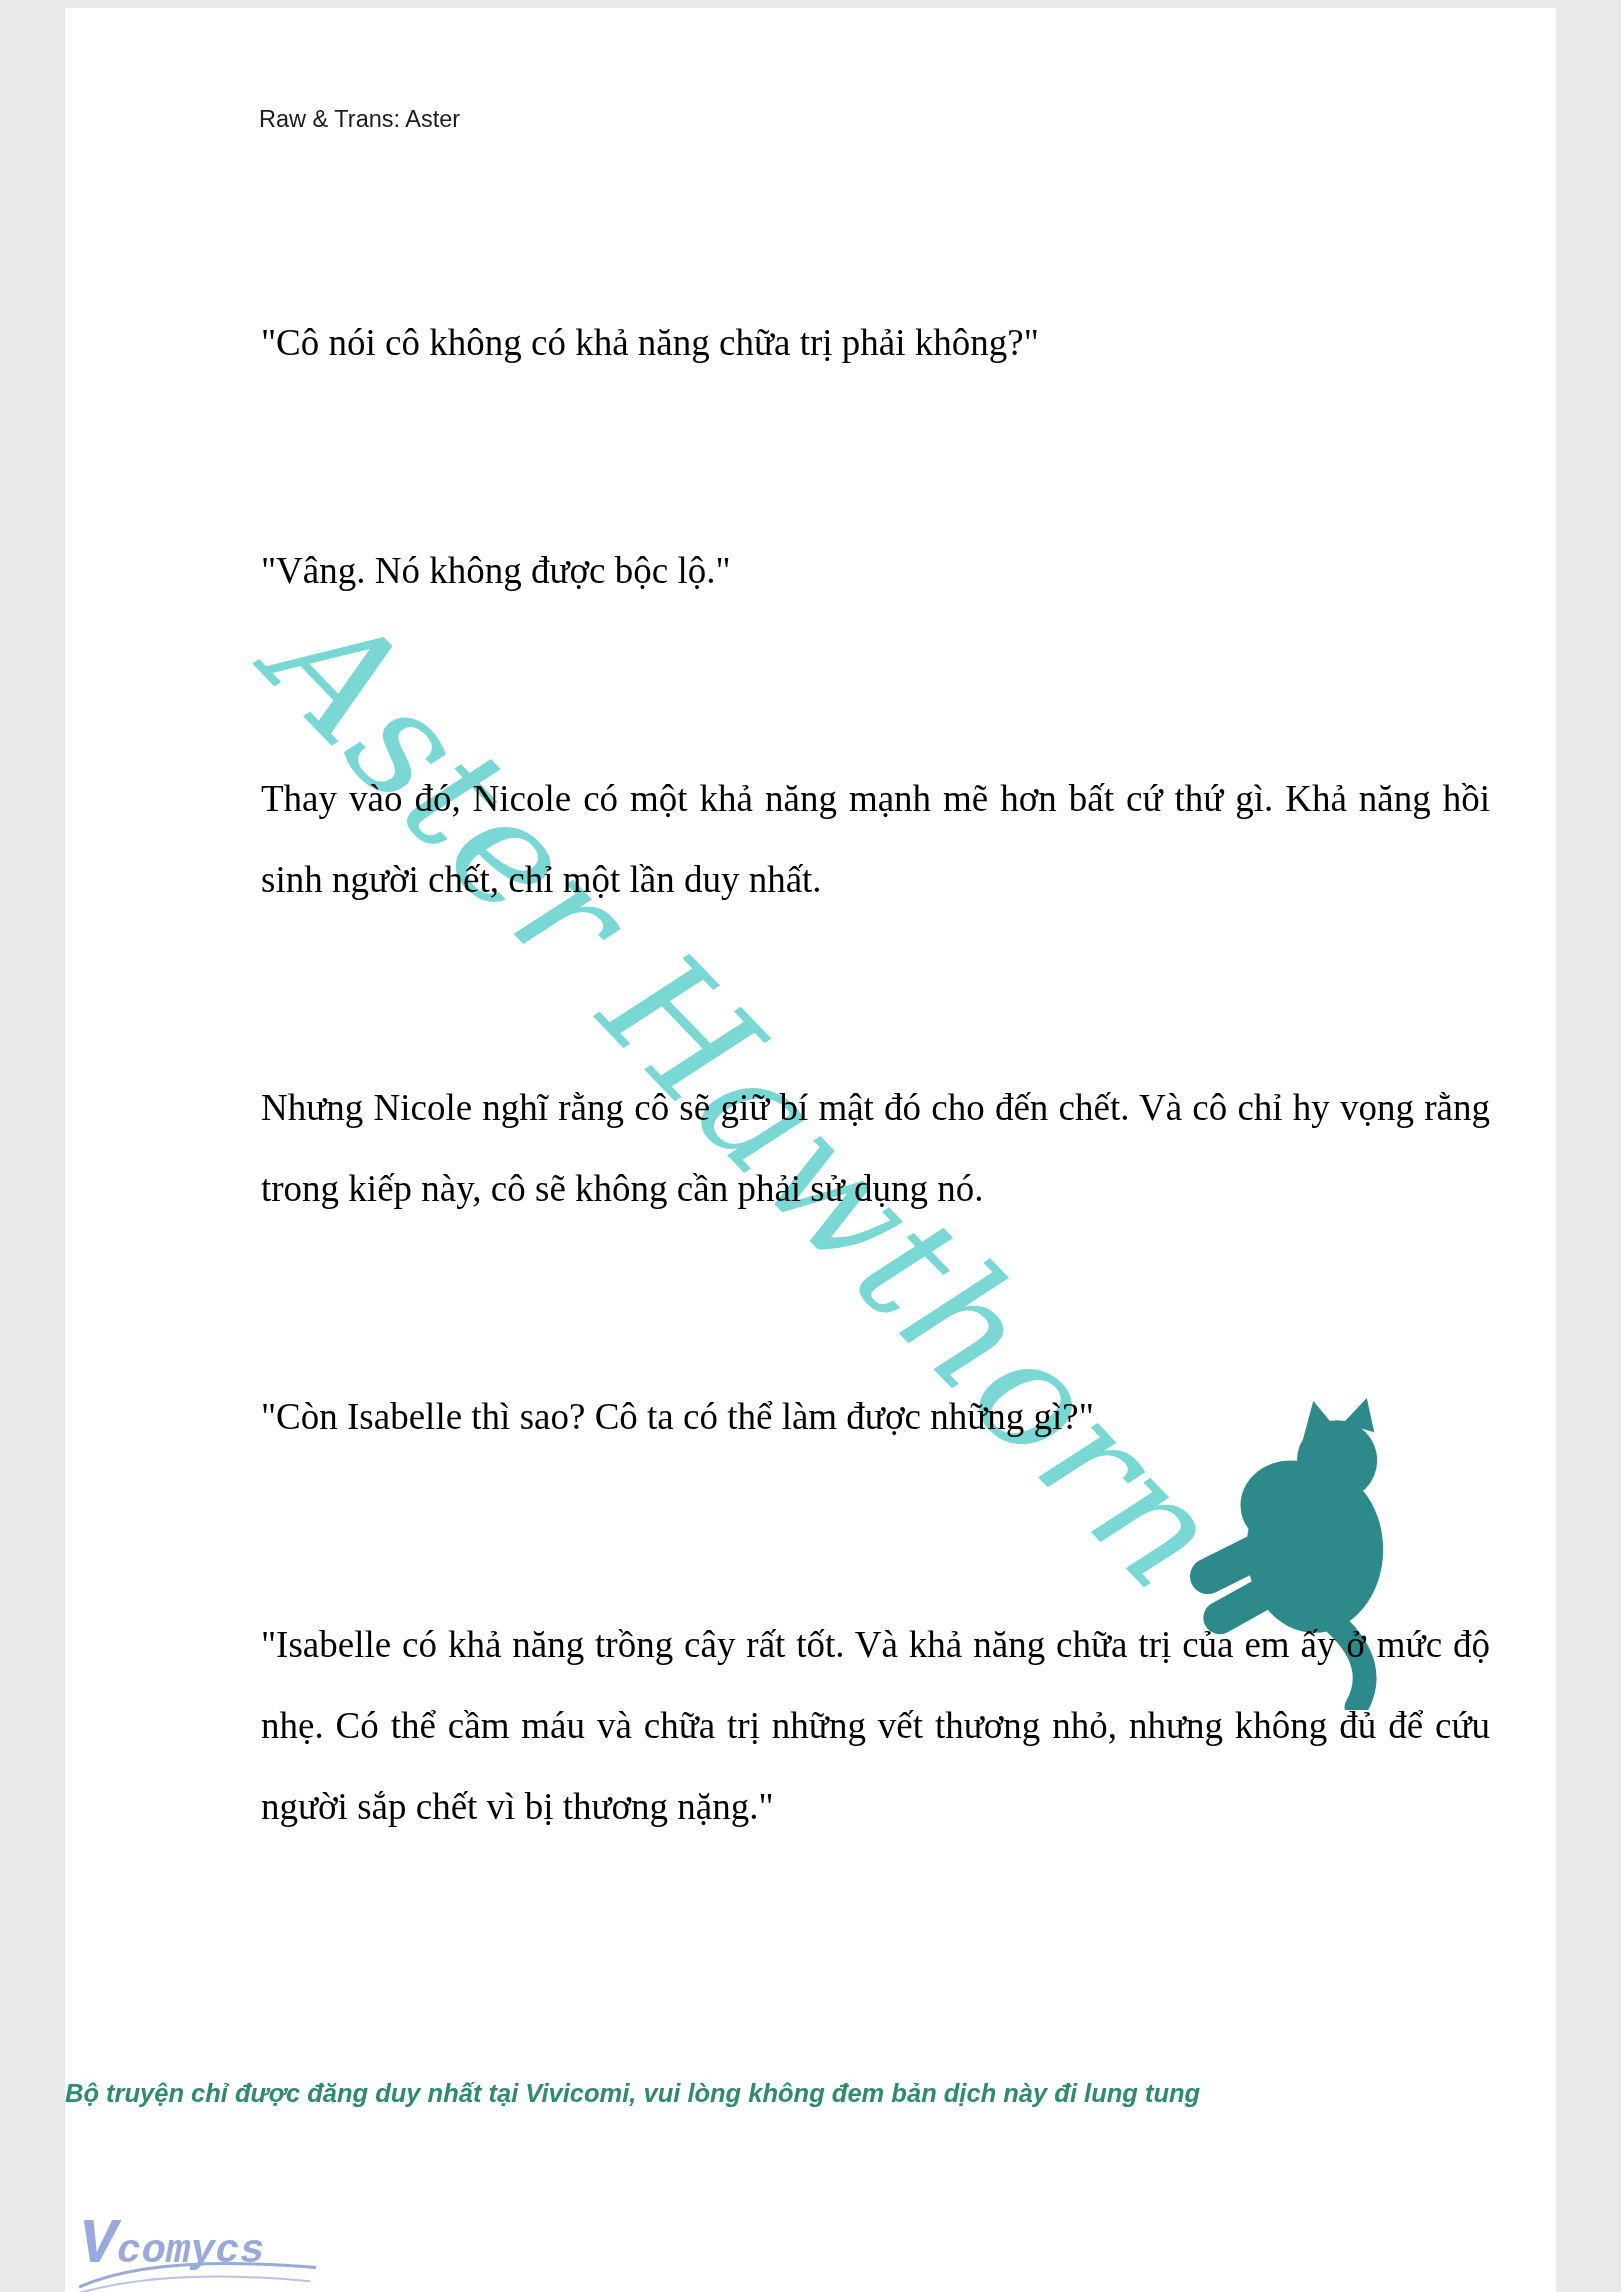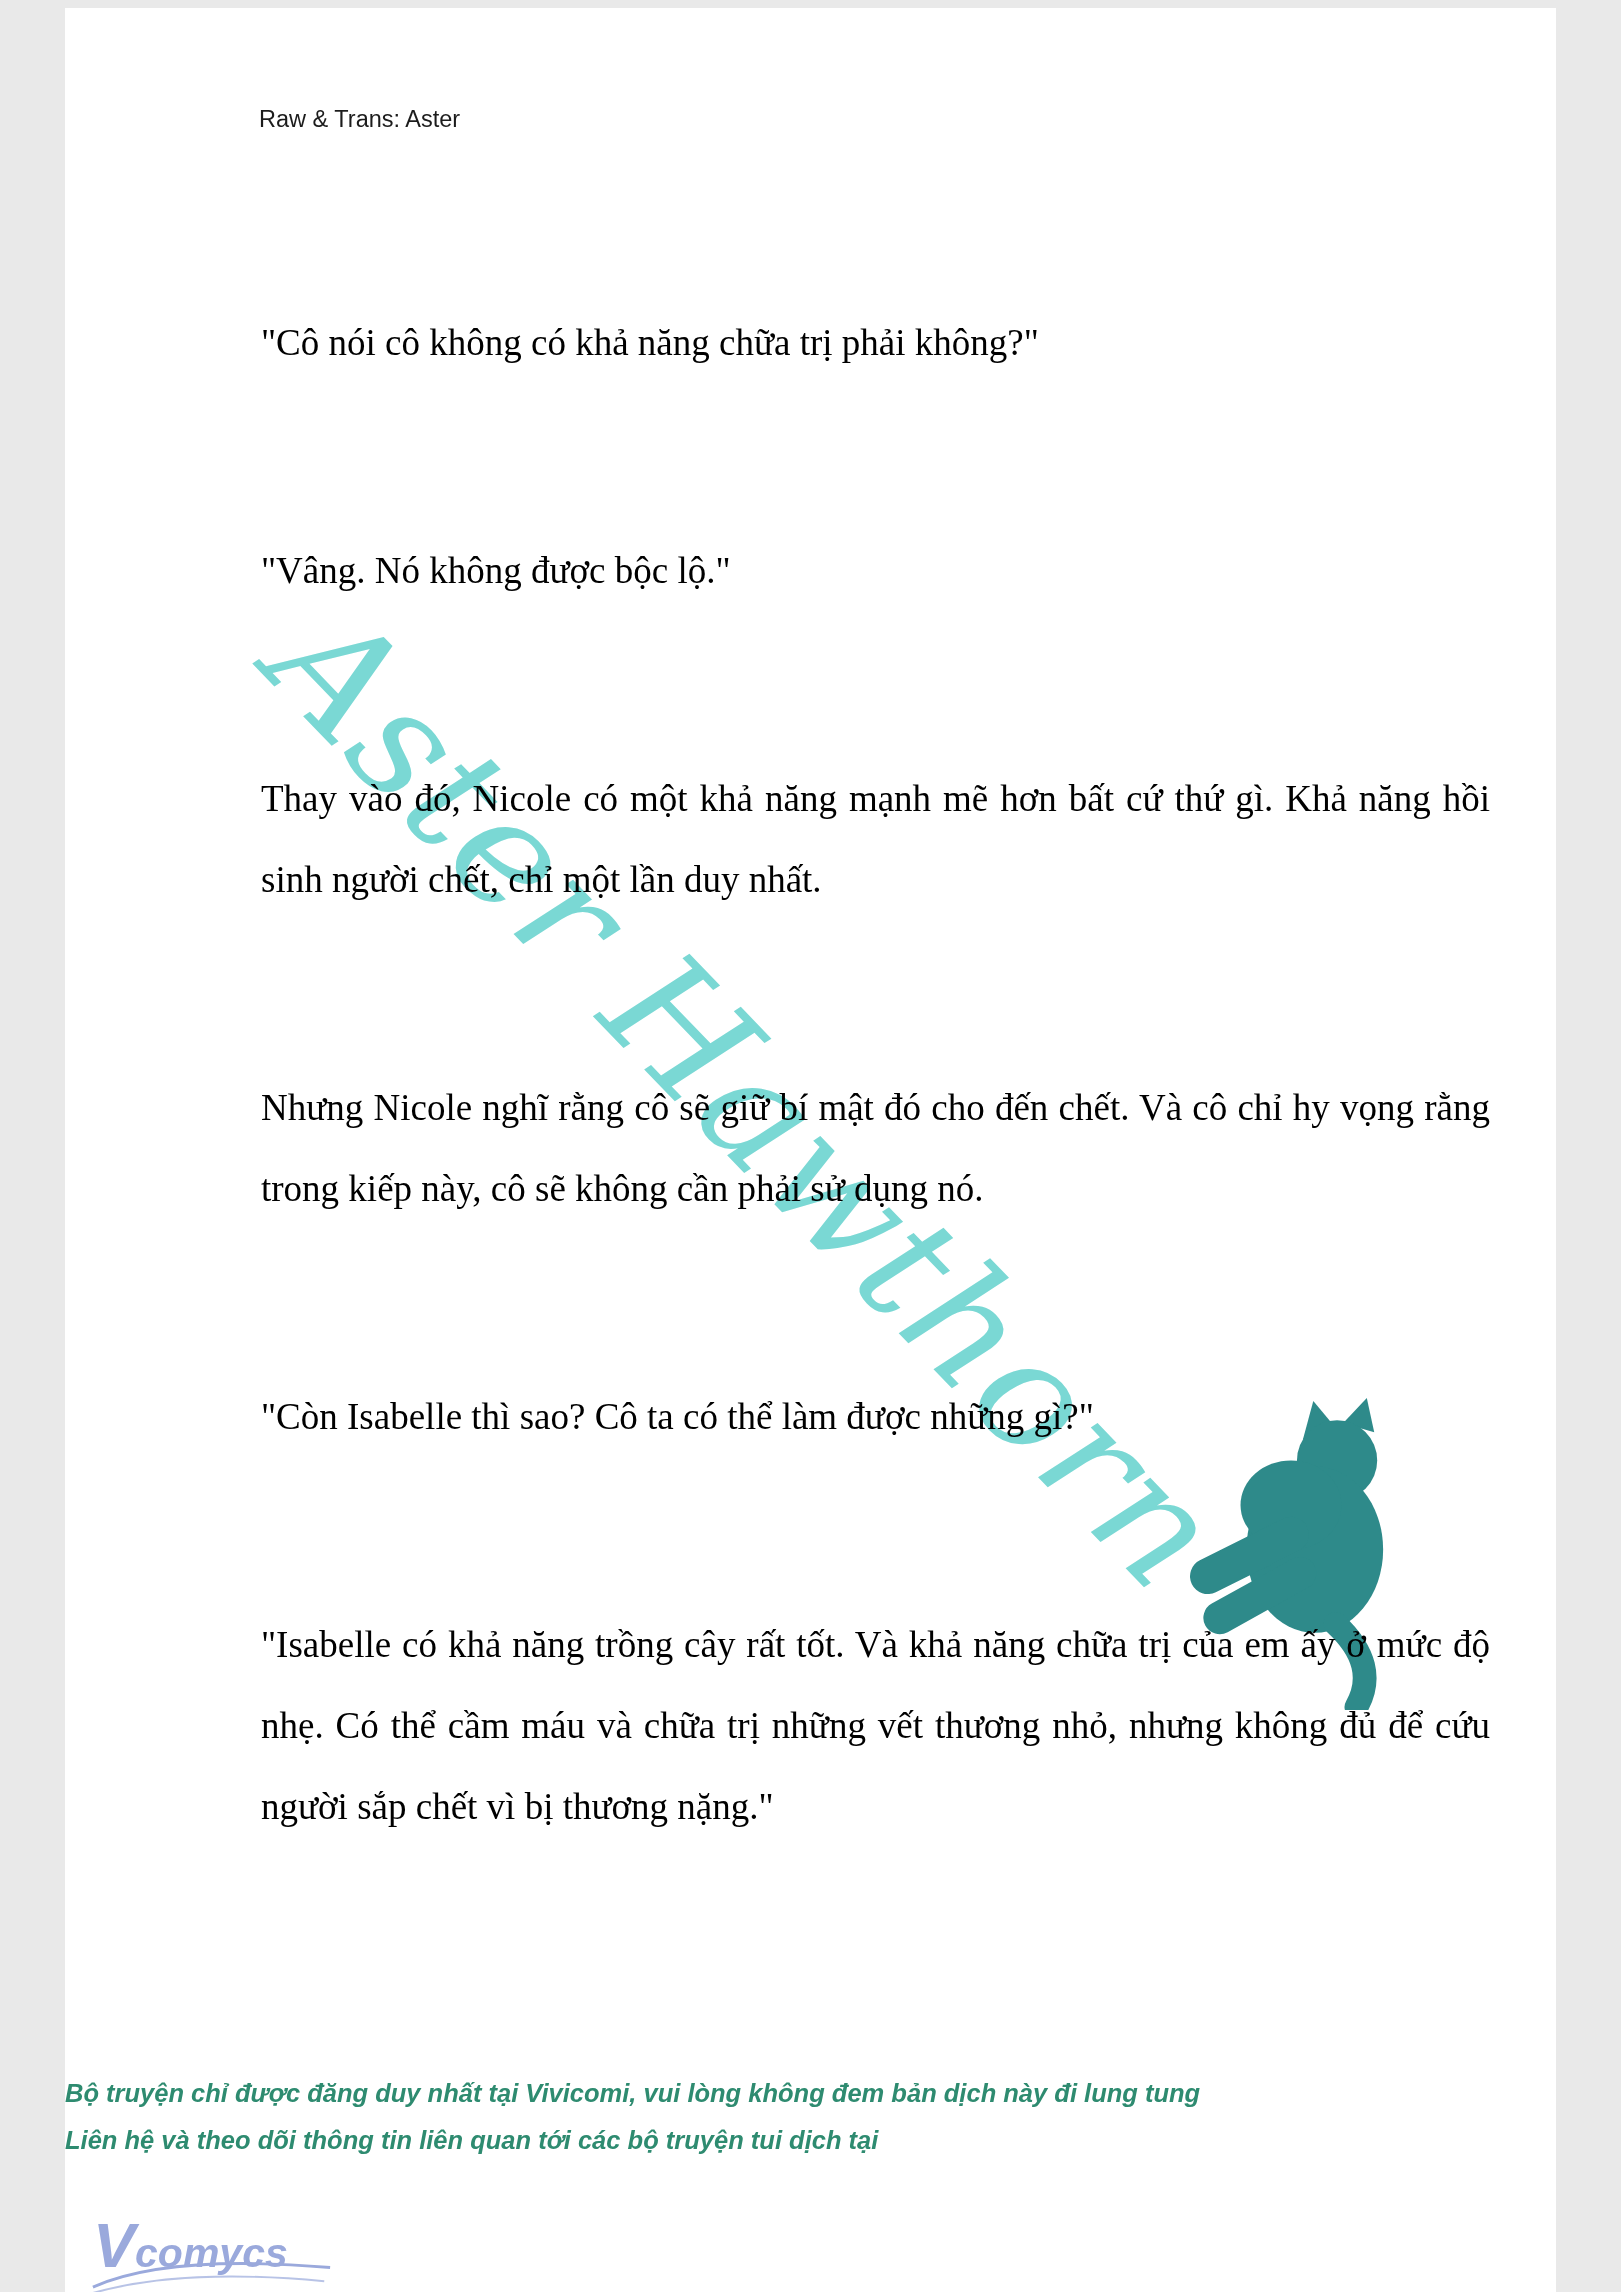--- a/index.html
+++ b/index.html
@@ -49,24 +49,24 @@
   }
   .footer {
     position:absolute; left:0; right:0; top:2062px;
     z-index:2;
     font-family:"Liberation Sans", sans-serif;
     font-style:italic; font-weight:bold;
     font-size:25.5px; line-height:47px;
     color:var(--footer, #2e8b70);
   }
   .logo {
-    position:absolute; left:28px; top:2203px;
+    position:absolute; left:14px; top:2203px;
     z-index:2;
     color:var(--logo, #9aa9dc);
-    font-family:Liberation Sans, sans-serif;
+    font-family:Liberation Mono, monospace;
     font-style:italic; font-weight:bold;
   }
   .logo-text {
     display:block;
     font-size:41px;
     line-height:1.1;
     position:relative;
     z-index:1;
   }
   .logo-text::first-letter { font-size:63px; }
@@ -101,21 +101,20 @@
     <p>"Cô nói cô không có khả năng chữa trị phải không?"</p>
     <p>"Vâng. Nó không được bộc lộ."</p>
     <p>Thay vào đó, Nicole có một khả năng mạnh mẽ hơn bất cứ thứ gì. Khả năng hồi sinh người chết, chỉ một lần duy nhất.</p>
     <p>Nhưng Nicole nghĩ rằng cô sẽ giữ bí mật đó cho đến chết. Và cô chỉ hy vọng rằng trong kiếp này, cô sẽ không cần phải sử dụng nó.</p>
     <p>"Còn Isabelle thì sao? Cô ta có thể làm được những gì?"</p>
     <p>"Isabelle có khả năng trồng cây rất tốt. Và khả năng chữa trị của em ấy ở mức độ nhẹ. Có thể cầm máu và chữa trị những vết thương nhỏ, nhưng không đủ để cứu người sắp chết vì bị thương nặng."</p>
   </div>
 
   <div class="footer">
     <div>Bộ truyện chỉ được đăng duy nhất tại Vivicomi, vui lòng không đem bản dịch này đi lung tung</div>
-    <div>Liên hệ và theo dõi thông tin liên quan tới các bộ truyện tui dịch tại</div>
   </div>
 
   <div class="logo">
     <span class="logo-text">Vcomycs</span>
     <svg class="logo-swoosh" width="247" height="51" viewBox="0 0 252 52" xmlns="http://www.w3.org/2000/svg">
       <path d="M4,42 Q80,8 246,22" fill="none" stroke="currentColor" stroke-width="3"></path>
       <path d="M4,48 Q95,22 240,36" fill="none" stroke="currentColor" stroke-width="2" opacity="0.7"></path>
     </svg>
   </div>
 

